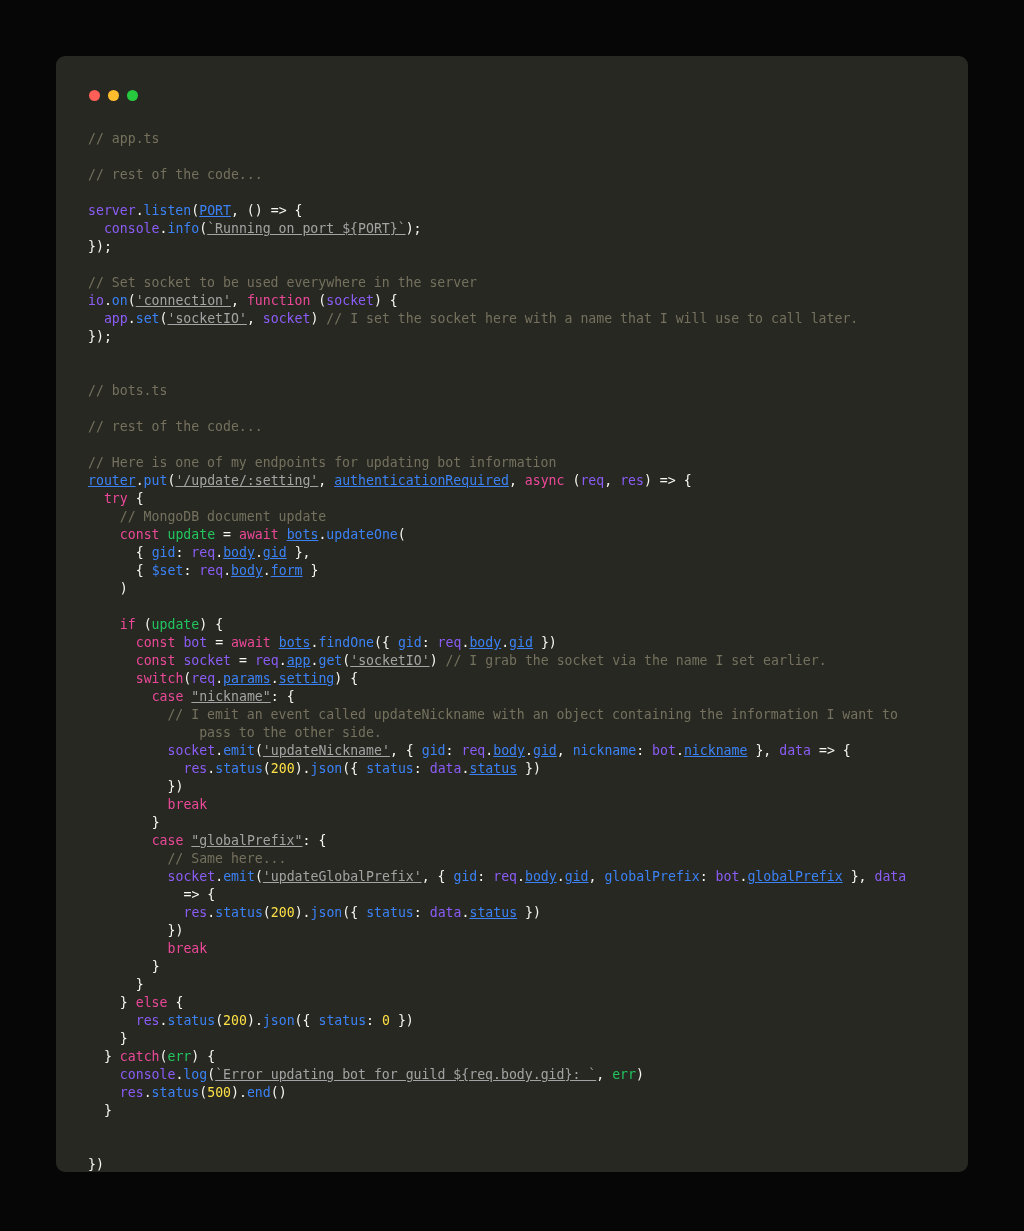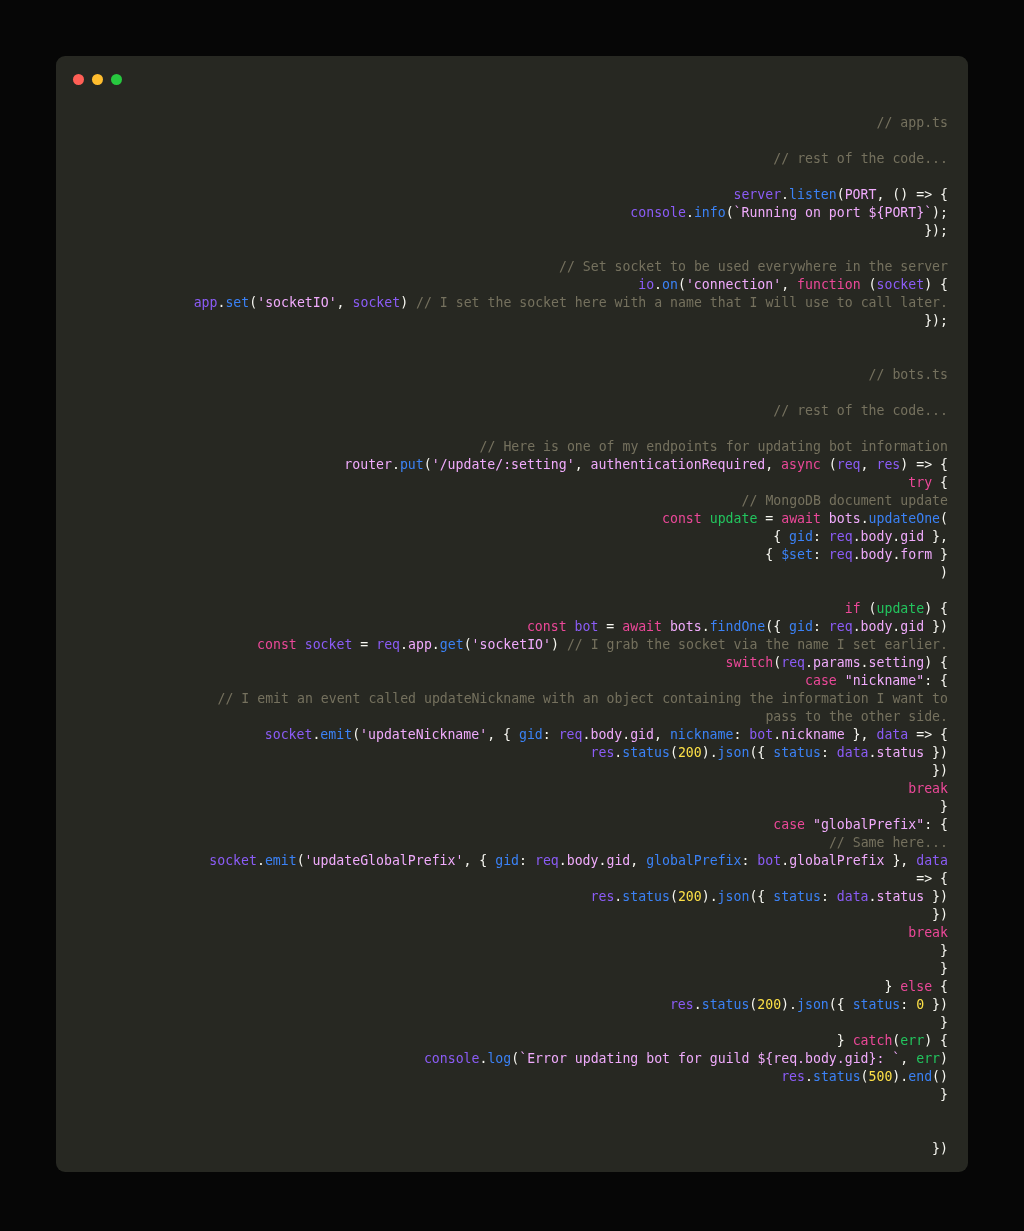--- a/index.html
+++ b/index.html
@@ -22,23 +22,22 @@
   }
   .code-card {
     position: absolute;
     left: 56px;
     top: 56px;
     width: 912px;
     height: 1116px;
     background: #272822;
     border-radius: 9px;
     box-sizing: border-box;
-    padding: 0;
+    padding: 16px;
     overflow: hidden;
-    text-align: right;
   }
   .titlebar {
     height: 46px;
     display: flex;
     align-items: center;
     padding-left: 17px;
     gap: 8px;
     box-sizing: border-box;
   }
   .dot {
@@ -65,25 +64,25 @@
     letter-spacing: 0px;
     tab-size: 2;
   }
   .ln { display: block; min-height: 18px; }
   .blank { display: block; height: 18px; }
 
   
   .c   { color: #75715E; }            
   .kw  { color: #ec4899; }            
   .fn  { color: #3b82f6; }            
-  .str { color: #f0abfc; }            
+  .str { color: #a3a3a3; text-decoration: underline; }            
   .num { color: #fde047; }            
   .var { color: #8b5cf6; }            
   .par { color: #22c55e; }            
-  .pl  { color: #f0abfc; }            
+  .pl  { color: #3b82f6; text-decoration: underline; }            
   .op  { color: #F8F8F2; }            
 </style>
 </head>
 <body>
 
 <div class="page">
   <div class="code-card">
 
     <div class="titlebar">
       <span class="dot dot-close"></span>

